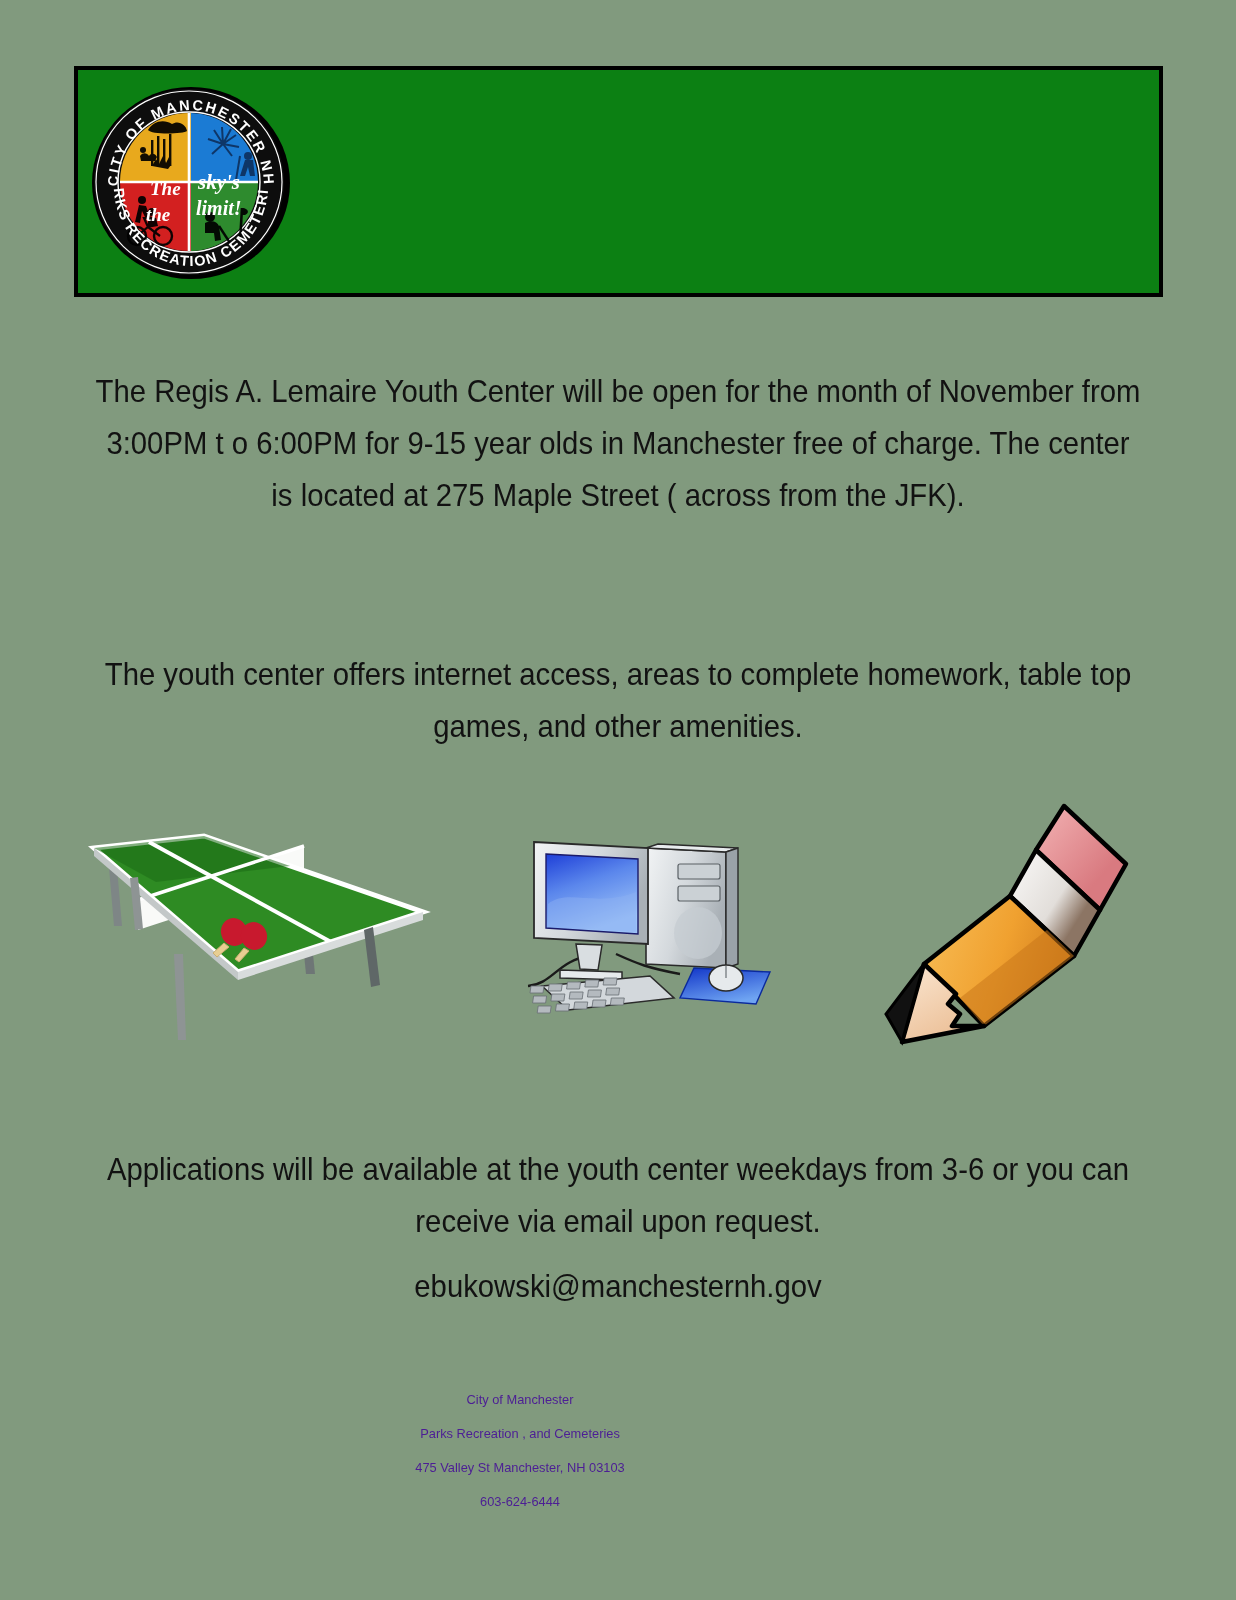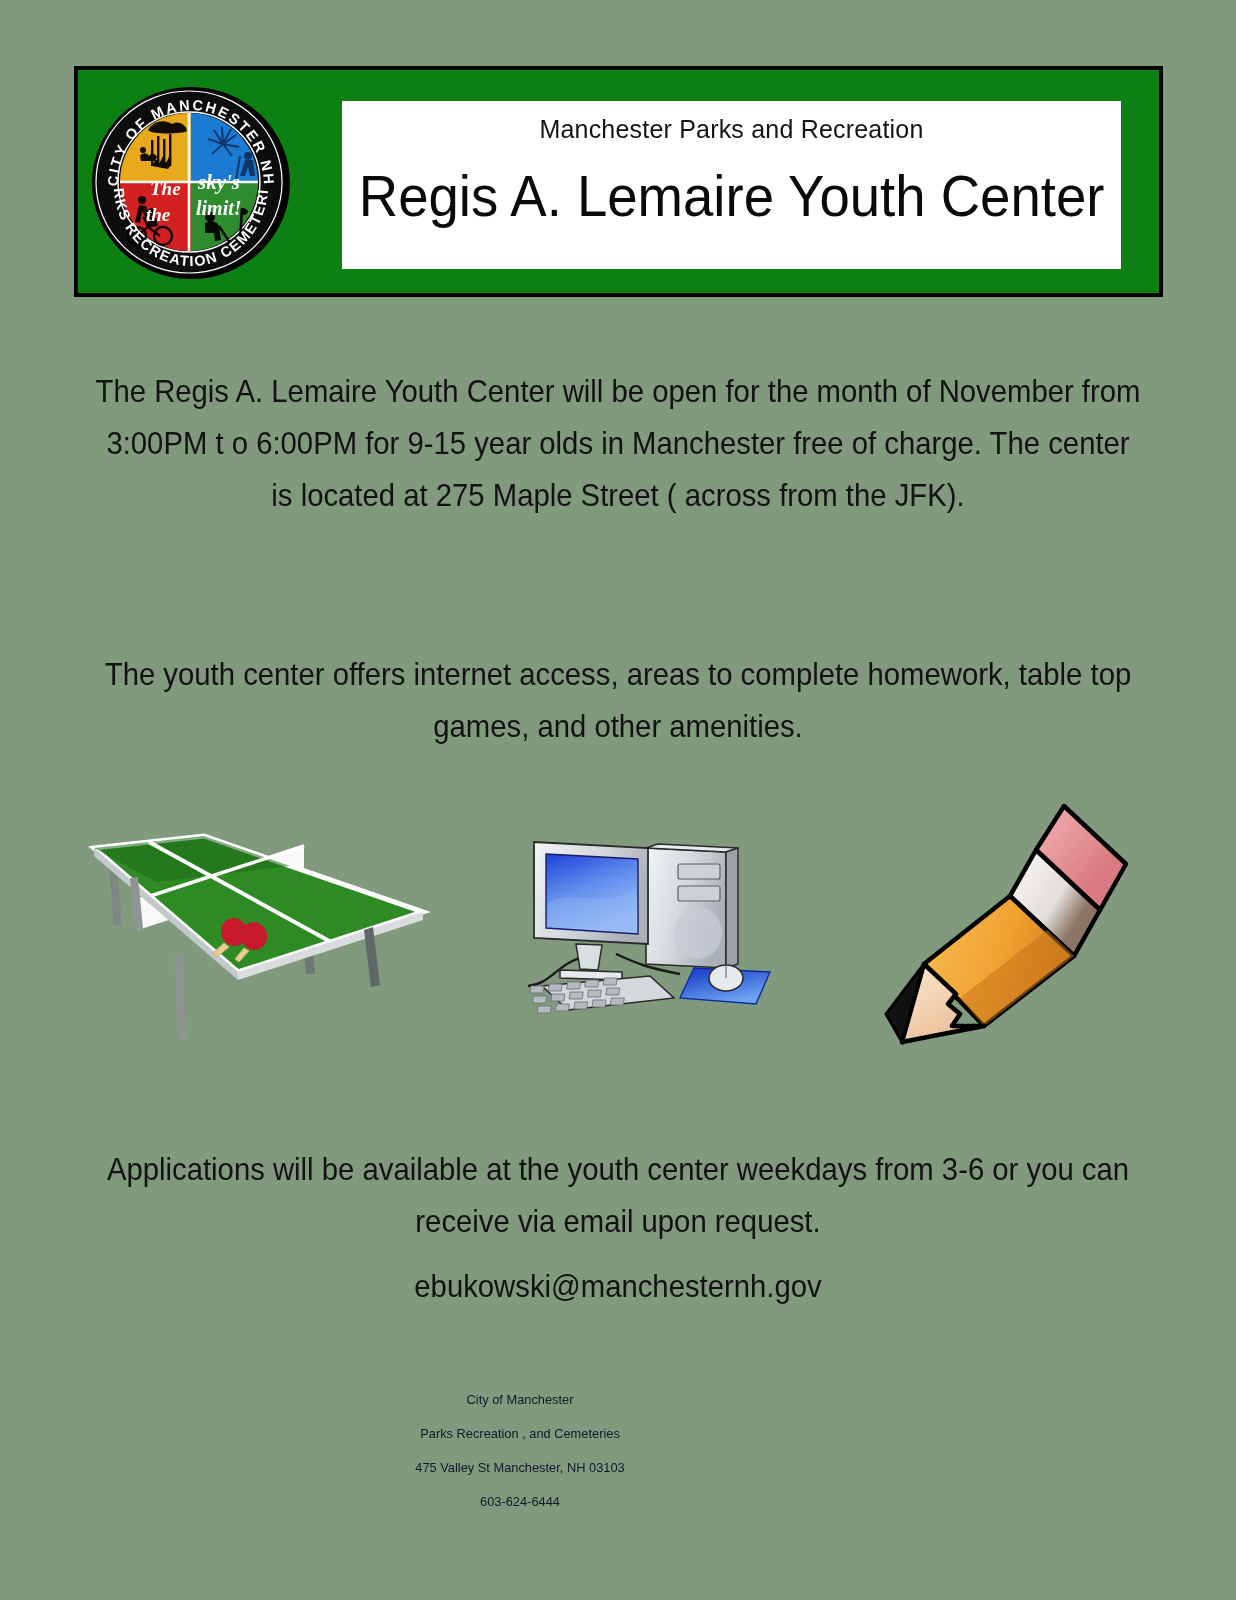--- a/index.html
+++ b/index.html
@@ -108,21 +108,21 @@
     transform: scaleX(0.96);
   }
 
   
   .footer {
     position: absolute;
     left: 0;
     top: 1383px;
     width: 1040px;
     text-align: center;
-    color: #0f172a;
+    color: #4c1d95;
     font-size: 13.5px;
   }
   .footer div {
     line-height: 34px;
     transform: scaleX(0.95);
   }
 
   
   .art-row {
     position: absolute;
@@ -222,24 +222,20 @@
 
       <text fill="#FFFFFF" font-family="'Liberation Sans', sans-serif" font-weight="bold" font-size="14.5" letter-spacing="2.2">
         <textPath href="#arcTop" startOffset="50%" text-anchor="middle">CITY OF MANCHESTER NH</textPath>
       </text>
       <text fill="#FFFFFF" font-family="'Liberation Sans', sans-serif" font-weight="bold" font-size="14.5" letter-spacing="1.4">
         <textPath href="#arcBot" startOffset="50%" text-anchor="middle">PARKS RECREATION CEMETERIES</textPath>
       </text>
     </svg>
   </div>
 
-  <div class="title-box">
-    <div class="subtitle">Manchester Parks and Recreation</div>
-    <div class="main-title">Regis A. Lemaire Youth Center</div>
-  </div>
 </div>
 
 <div class="para para-intro">The Regis A. Lemaire Youth Center will be open for the month of November from 3:00PM t o 6:00PM for 9-15 year olds in Manchester free of charge.  The center is located at 275 Maple Street ( across from the JFK).</div>
 <div class="para para-offers">The youth center offers internet access, areas to complete homework, table top games, and other amenities.</div>
 
 <div class="art-row">
 
   <svg class="art art-pingpong" viewBox="0 0 360 240">
 
     <path d="M30 52 l8 0 l6 70 l-8 0 z" fill="#7E8686"></path>

